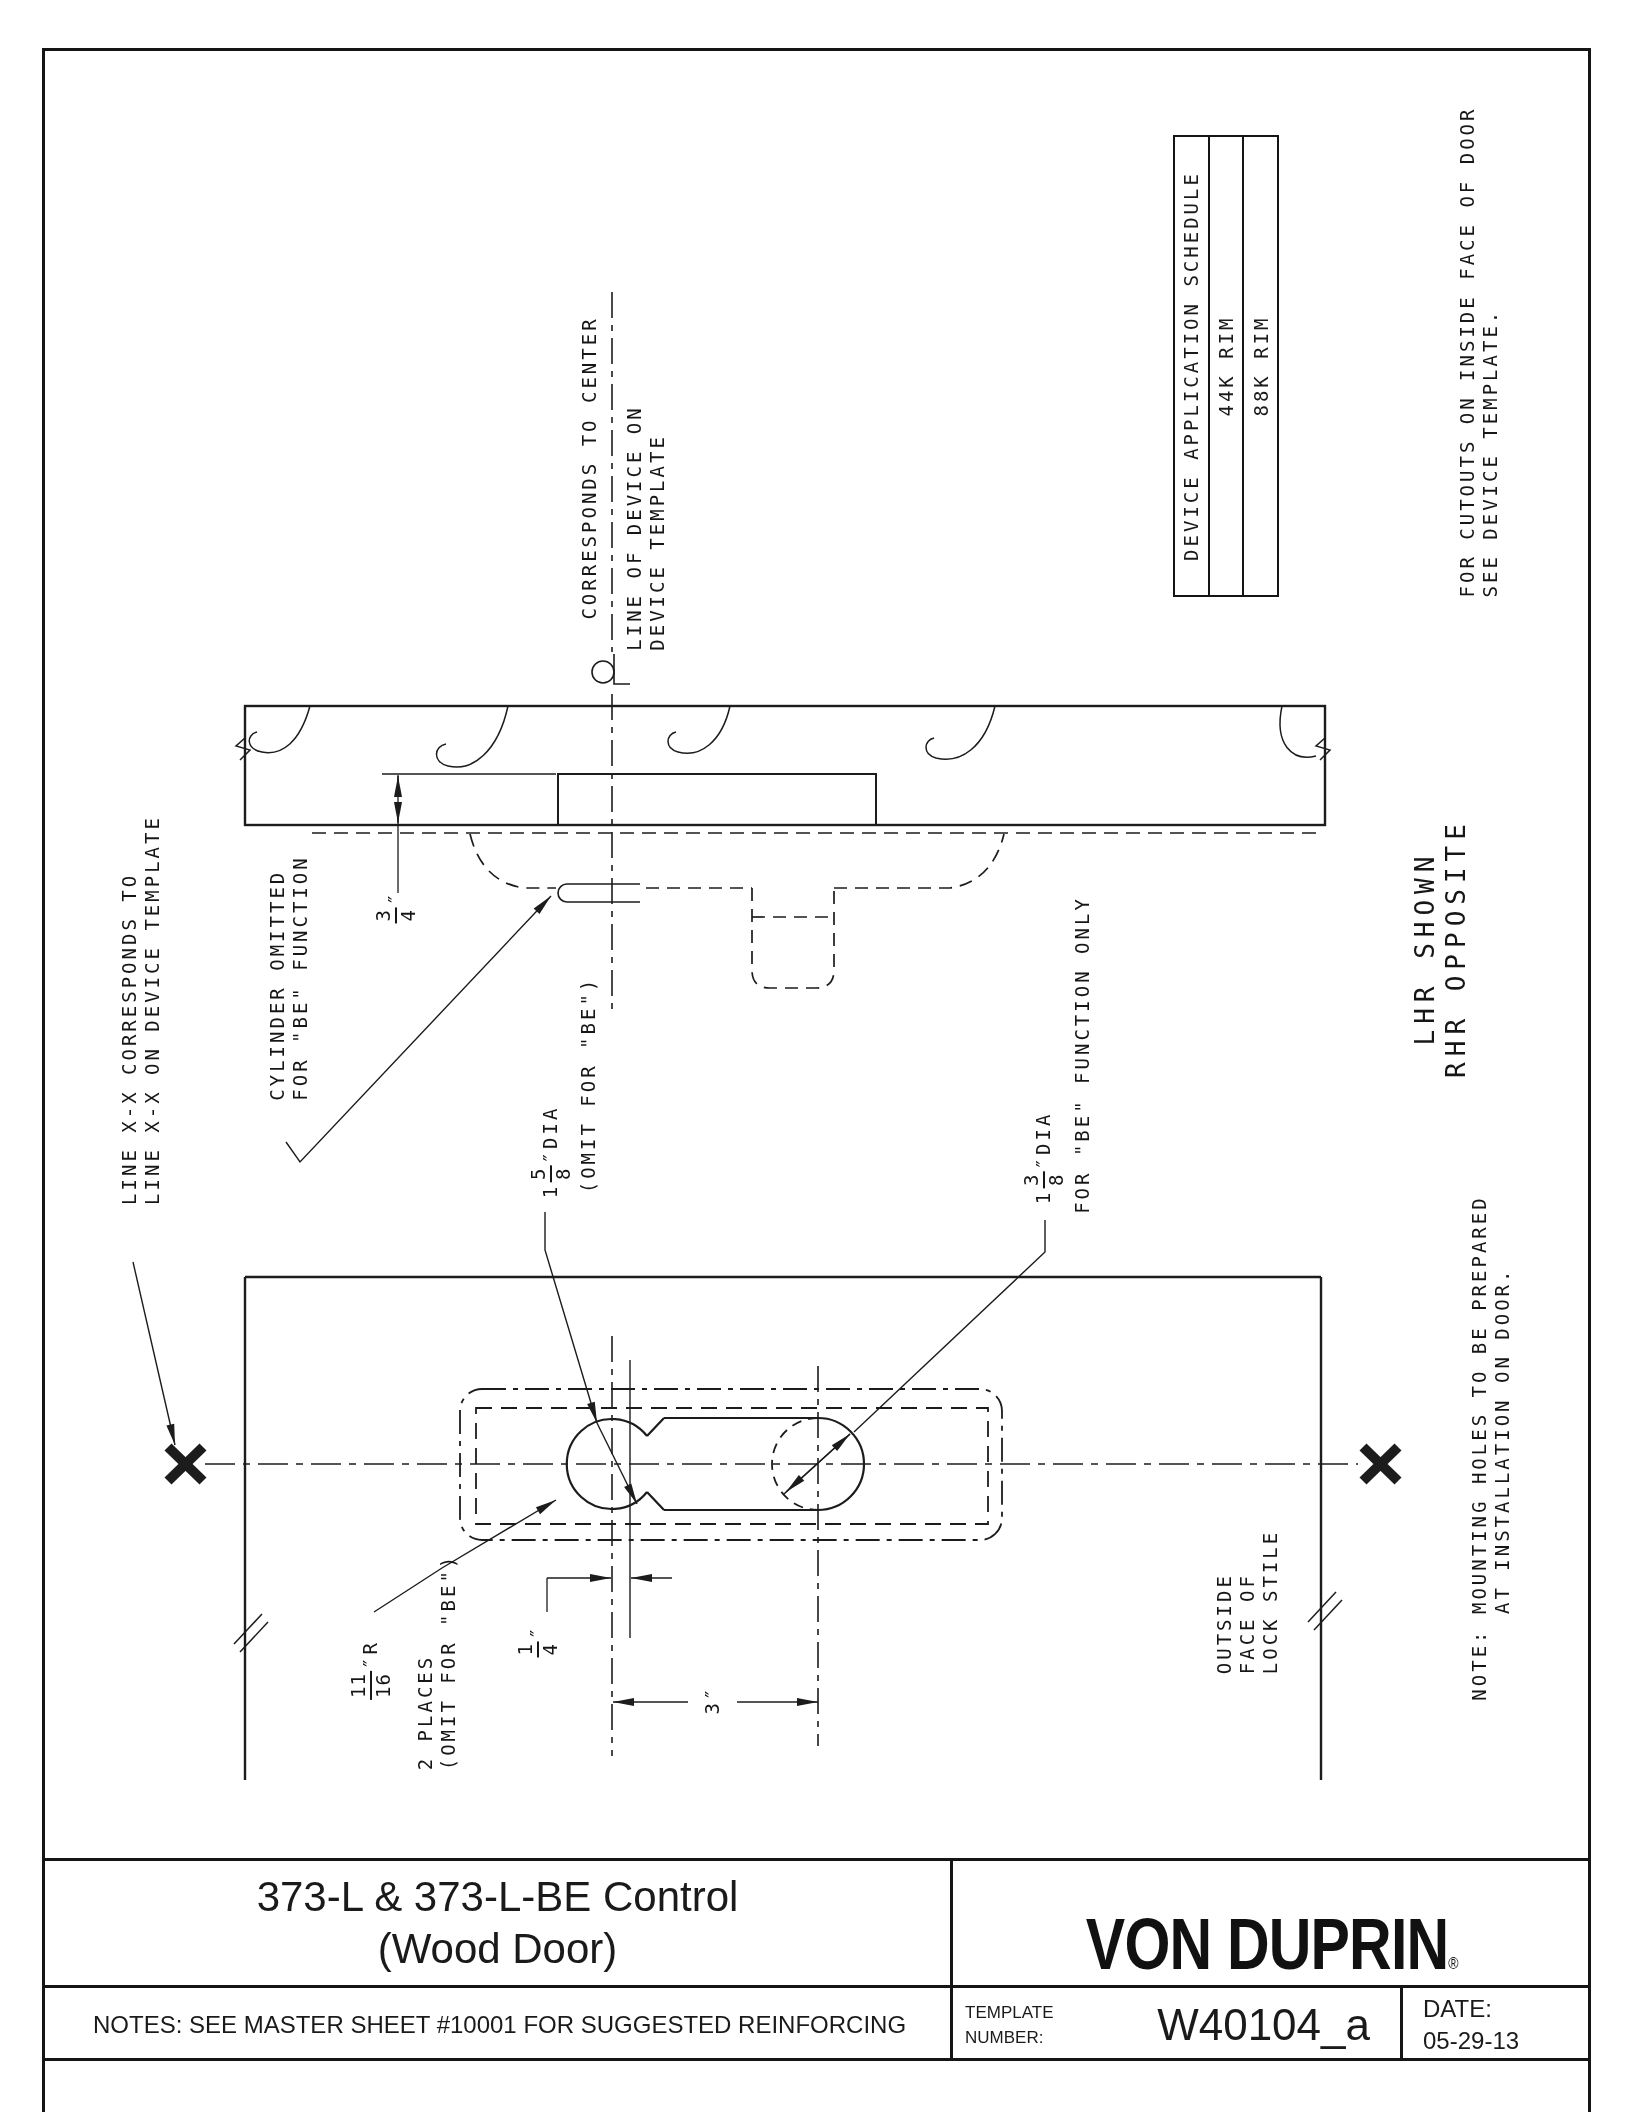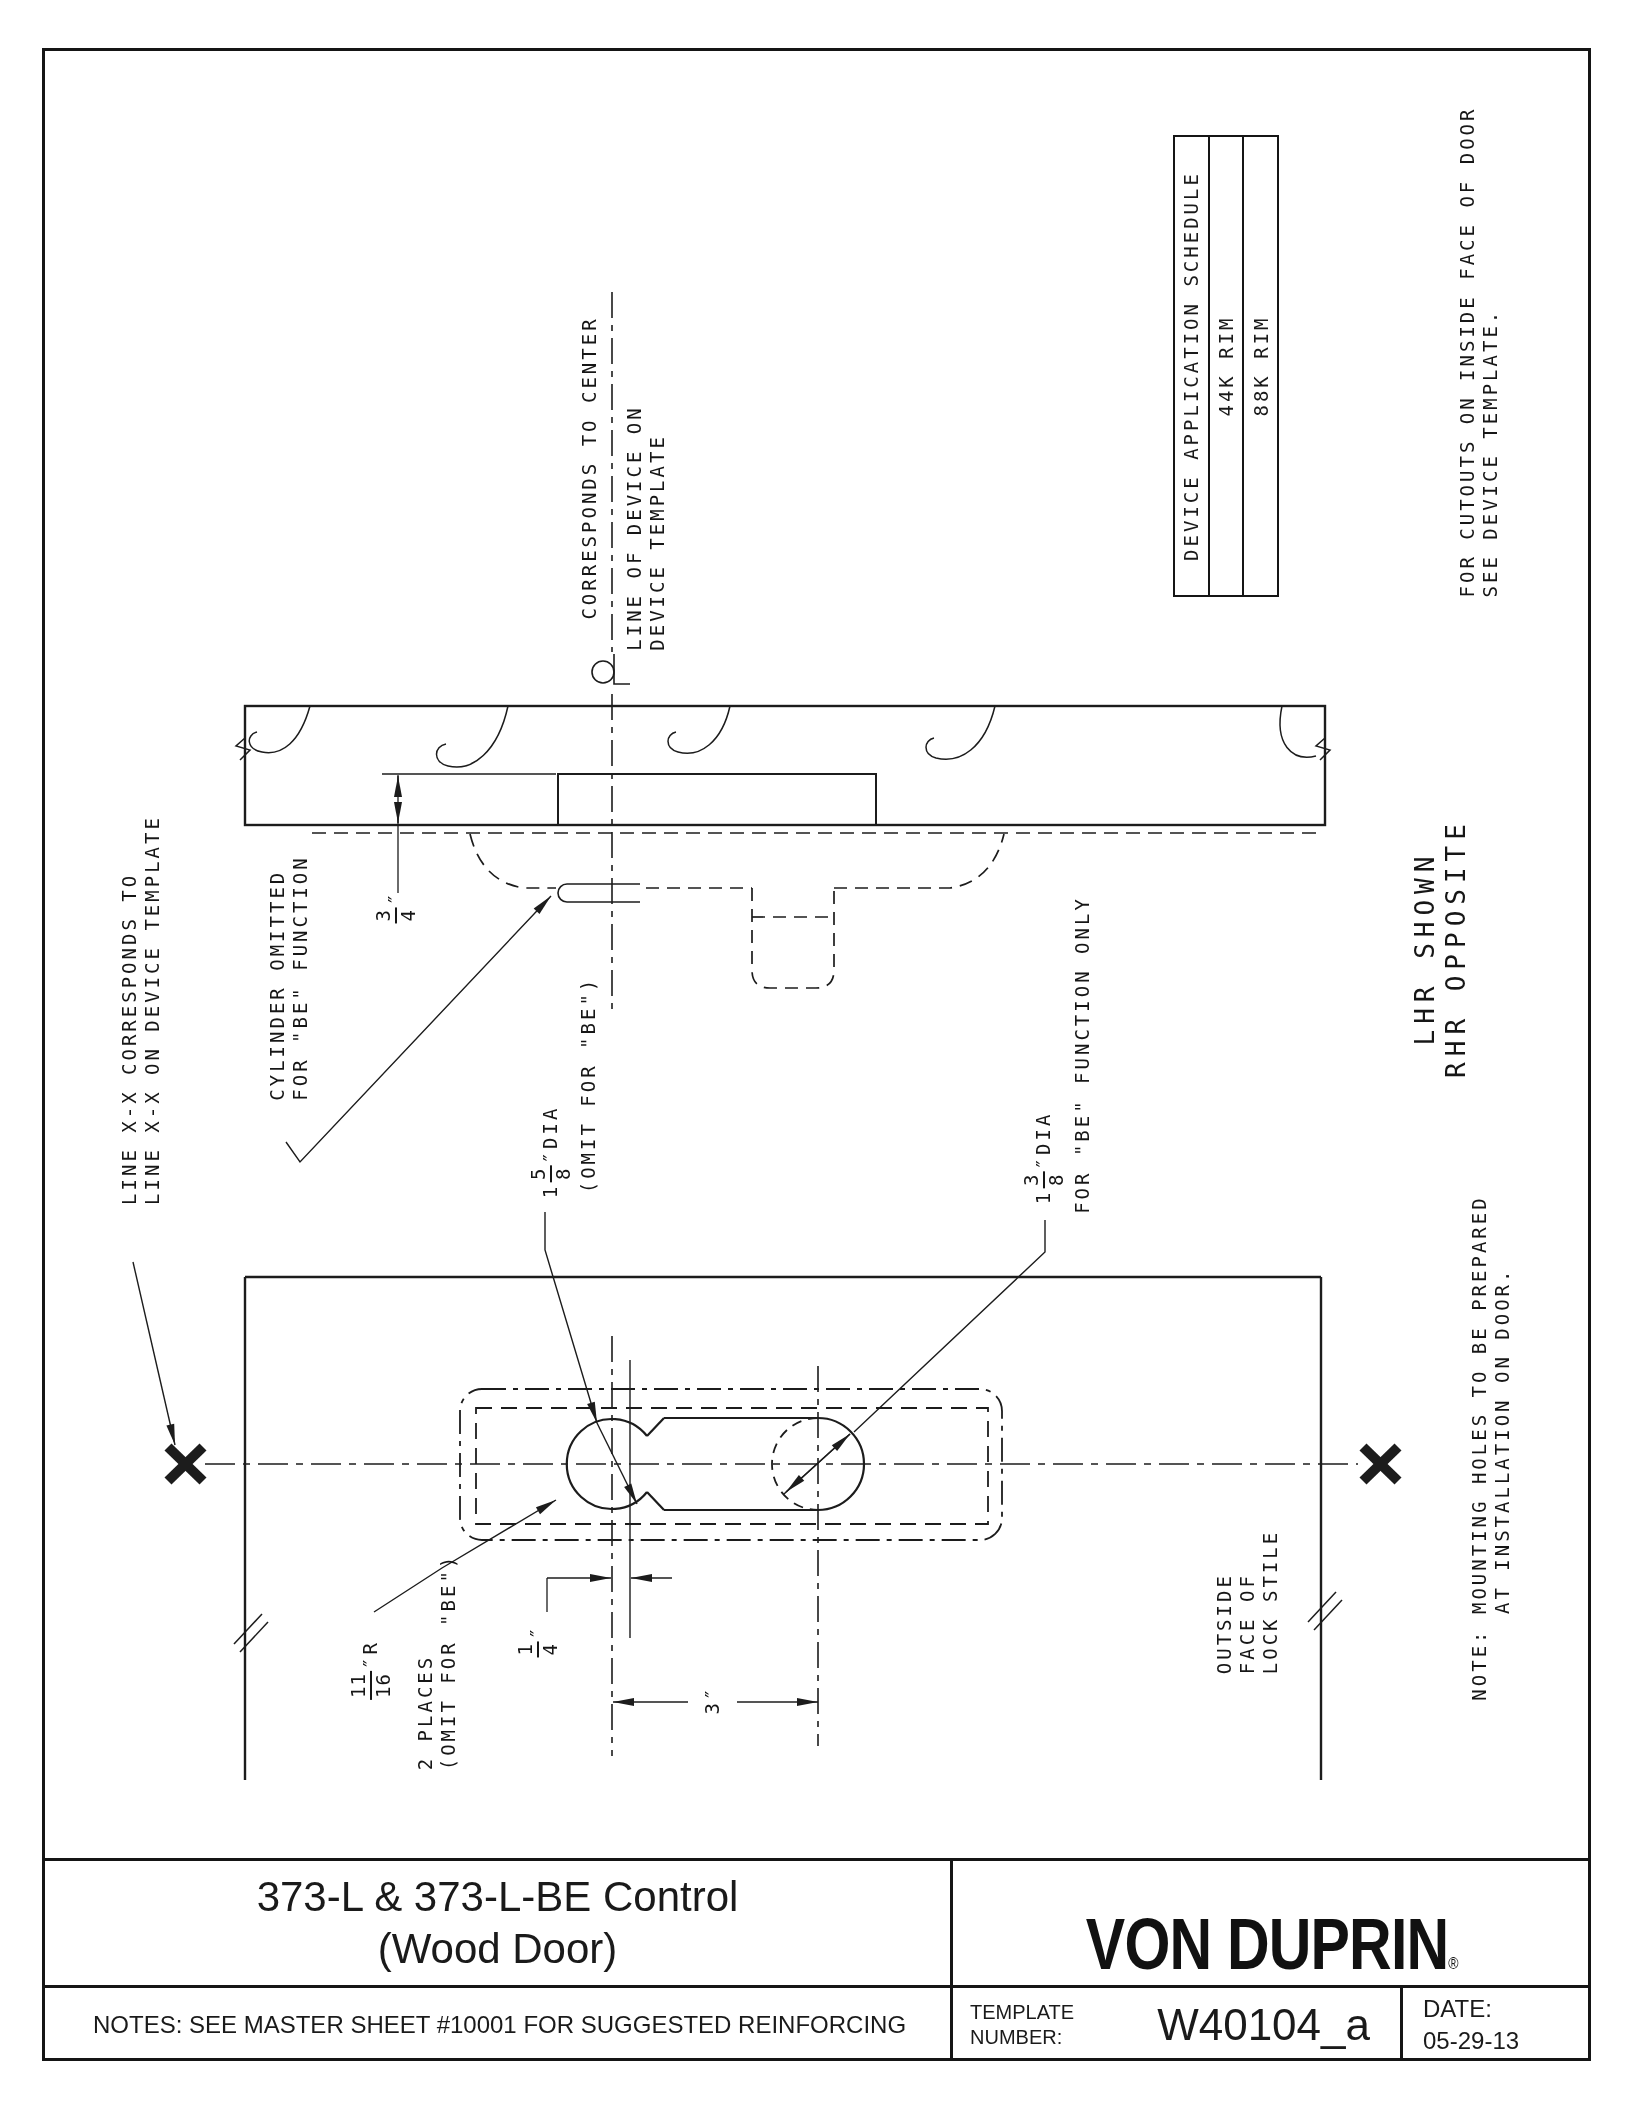--- a/index.html
+++ b/index.html
@@ -23,36 +23,36 @@
   
   .schedule{position:absolute;left:1226px;top:366px;width:462px;height:106px;
       transform:translate(-50%,-50%) rotate(-90deg);border:2.5px solid #151515;
       box-sizing:border-box;display:flex;flex-direction:column;background:#fff;}
   .schedule .srow{flex:1;display:flex;align-items:center;justify-content:center;
       font-family:"DejaVu Sans Mono",monospace;font-size:19px;letter-spacing:3px;
       border-top:2px solid #151515;}
   .schedule .srow:first-child{border-top:none;}
 
   
-  .tb{position:absolute;left:42px;top:1858px;width:1549px;height:203px;
+  .tb{position:absolute;left:42px;top:1858px;width:1549px;height:254px;
       border:3px solid #151515;border-bottom:none;box-sizing:border-box;
       display:grid;grid-template-columns:905px 450px 191px;grid-template-rows:124px 76px;}
   .tb>div{box-sizing:border-box;}
   .tb-title{grid-column:1;grid-row:1;display:flex;flex-direction:column;
       align-items:center;justify-content:center;font-size:42px;line-height:52px;}
   .tb-brand{grid-column:2/4;grid-row:1;border-left:3px solid #151515;
       display:flex;align-items:flex-end;justify-content:center;}
   .brand-text{font-weight:bold;font-size:72px;letter-spacing:-1px;color:#111;
       transform:scaleX(0.82);white-space:nowrap;}
   .reg{font-size:17px;font-weight:normal;vertical-align:baseline;}
   .tb-notes{grid-column:1;grid-row:2;border-top:3px solid #151515;
       display:flex;align-items:center;padding-left:48px;font-size:24px;}
   .tb-template{grid-column:2;grid-row:2;border-top:3px solid #151515;
       border-left:3px solid #151515;display:flex;align-items:center;}
-  .tb-tlabel{font-size:20px;line-height:25px;white-space:pre;padding-left:0;margin-left:17px;}
+  .tb-tlabel{font-size:17px;line-height:25px;white-space:pre;padding-left:12px;}
   .tb-tnum{font-size:44px;flex:1;text-align:right;padding-right:30px;}
   .tb-date{grid-column:3;grid-row:2;border-top:3px solid #151515;
       border-left:3px solid #151515;display:flex;flex-direction:column;
       justify-content:center;padding-left:20px;font-size:24px;line-height:32px;}
 </style>
 </head>
 <body>
 
 <div id="sheet">
   <div class="sheet-border"></div>

